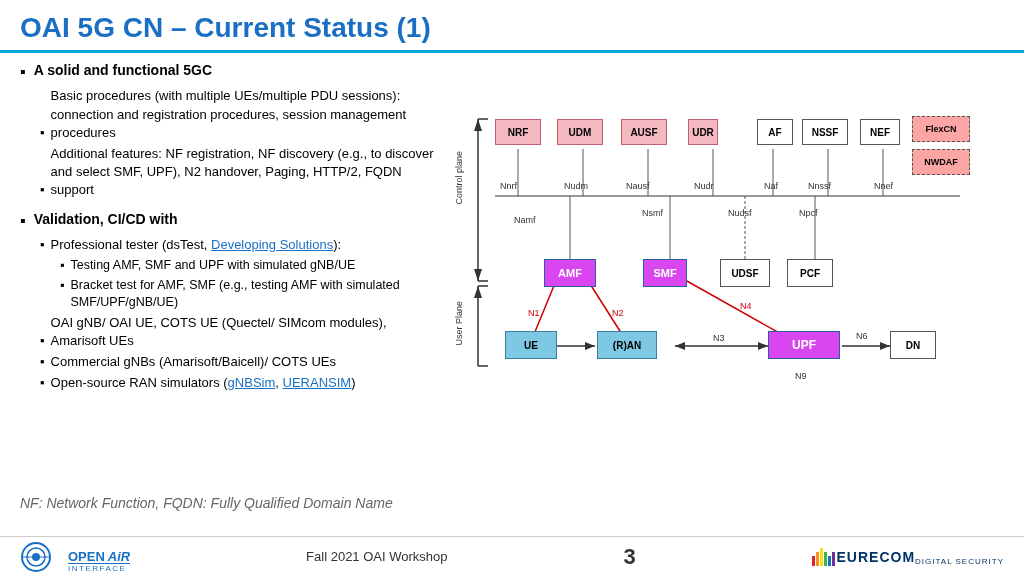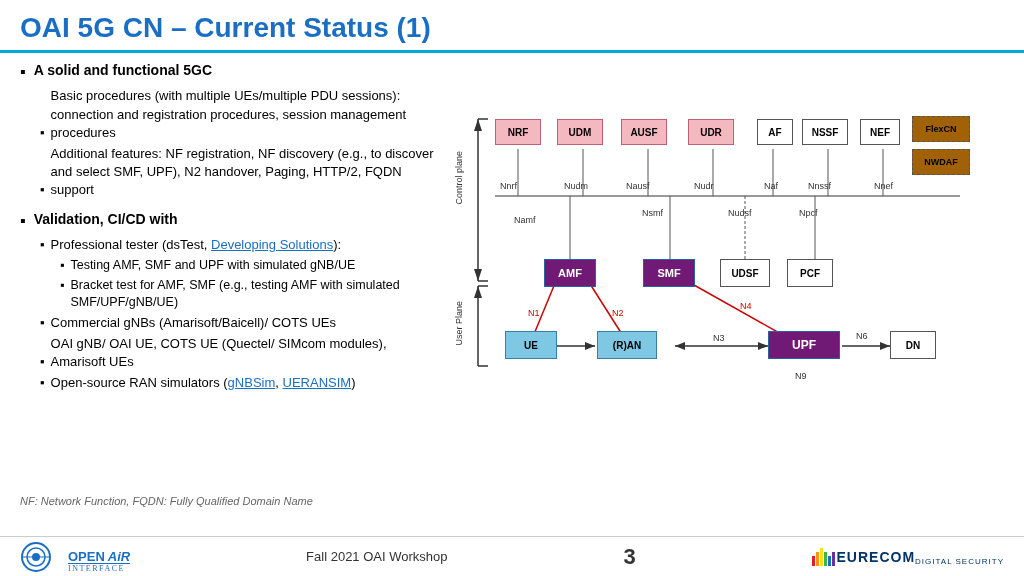--- a/index.html
+++ b/index.html
@@ -111,37 +111,37 @@
       font-weight: bold;
       padding: 2px 4px;
       background: #fff;
       display: flex;
       align-items: center;
       justify-content: center;
     }
 
     .nf-pink { background: #f4b8c1; border-color: #c06070; }
     .nf-blue { background: #7ec8e3; border-color: #3a7fa0; }
-    .nf-blue-dark { background: #701a75; border-color: #2a5fa0; color: #fff; }
+    .nf-blue-dark { background: #d946ef; border-color: #2a5fa0; color: #fff; }
     .nf-white { background: #fff; border-color: #555; }
-    .nf-dashed { background: #a16207; border: 1.5px dashed #555; }
+    .nf-dashed { background: #fca5a5; border: 1.5px dashed #555; }
 
     
     .diagram-svg {
       position: absolute;
       top: 0; left: 0;
       width: 540px;
       height: 340px;
       pointer-events: none;
     }
 
     
     .footer-note {
       padding: 2px 20px;
-      font-size: 11px;
+      font-size: 14px;
       color: #666;
       font-style: italic;
     }
 
     .footer-bar {
       position: absolute;
       bottom: 0;
       left: 0;
       right: 0;
       height: 40px;
@@ -227,25 +227,25 @@
         <span>Professional tester (dsTest, <a href="#">Developing Solutions</a>):</span>
       </div>
       <div class="bullet-subsub">
         <span>Testing AMF, SMF and UPF with simulated gNB/UE</span>
       </div>
       <div class="bullet-subsub">
         <span>Bracket test for AMF, SMF (e.g., testing AMF with simulated SMF/UPF/gNB/UE)</span>
       </div>
 
       <div class="bullet-sub">
+        <span>OAI gNB/ OAI UE, COTS UE (Quectel/ SIMcom modules), Amarisoft UEs</span>
+      </div>
+
+      <div class="bullet-sub">
         <span>Commercial gNBs (Amarisoft/Baicell)/ COTS UEs</span>
-      </div>
-
-      <div class="bullet-sub">
-        <span>OAI gNB/ OAI UE, COTS UE (Quectel/ SIMcom modules), Amarisoft UEs</span>
       </div>
 
       <div class="bullet-sub">
         <span>Open-source RAN simulators (<a href="#">gNBSim</a>, <a href="#">UERANSIM</a>)</span>
       </div>
     </div>
 
   </div>
 
   <div class="right-col">
@@ -327,35 +327,35 @@
 
       <div style="position:absolute; left:4px; top:90px; writing-mode:vertical-rl; transform:rotate(180deg); font-size:9px; color:#333;">Control plane</div>
       <div style="position:absolute; left:4px; top:240px; writing-mode:vertical-rl; transform:rotate(180deg); font-size:9px; color:#333;">User Plane</div>
 
       <div class="nf-box nf-pink" style="left:45px; top:58px; width:46px; height:26px;">NRF</div>
 
       <div class="nf-box nf-pink" style="left:107px; top:58px; width:46px; height:26px;">UDM</div>
 
       <div class="nf-box nf-pink" style="left:171px; top:58px; width:46px; height:26px;">AUSF</div>
 
-      <div class="nf-box nf-pink" style="left:238px; top:58px; width:46px; height:26px;">UDR</div>
+      <div class="nf-box nf-pink" style="left:238px; top:58px; width:30px; height:26px;">UDR</div>
 
       <div class="nf-box nf-white" style="left:307px; top:58px; width:36px; height:26px;">AF</div>
 
       <div class="nf-box nf-white" style="left:352px; top:58px; width:46px; height:26px;">NSSF</div>
 
       <div class="nf-box nf-white" style="left:410px; top:58px; width:40px; height:26px;">NEF</div>
 
       <div class="nf-box nf-dashed" style="left:462px; top:55px; width:58px; height:26px; font-size:9px;">FlexCN</div>
 
       <div class="nf-box nf-dashed" style="left:462px; top:88px; width:58px; height:26px; font-size:9px;">NWDAF</div>
 
       <div class="nf-box nf-blue-dark" style="left:94px; top:198px; width:52px; height:28px; font-size:11px;">AMF</div>
 
-      <div class="nf-box nf-blue-dark" style="left:193px; top:198px; width:52px; height:28px; font-size:11px;">SMF</div>
+      <div class="nf-box nf-blue-dark" style="left:193px; top:198px; width:44px; height:28px; font-size:11px;">SMF</div>
 
       <div class="nf-box nf-white" style="left:270px; top:198px; width:50px; height:28px;">UDSF</div>
 
       <div class="nf-box nf-white" style="left:337px; top:198px; width:46px; height:28px;">PCF</div>
 
       <div class="nf-box nf-blue" style="left:55px; top:270px; width:52px; height:28px;">UE</div>
 
       <div class="nf-box nf-blue" style="left:147px; top:270px; width:60px; height:28px;">(R)AN</div>
 
       <div class="nf-box nf-blue-dark" style="left:318px; top:270px; width:72px; height:28px; font-size:12px;">UPF</div>
@@ -377,21 +377,21 @@
       <ellipse cx="16" cy="16" rx="14" ry="14" fill="none" stroke="#1a6fc4" stroke-width="2"></ellipse>
       <ellipse cx="16" cy="16" rx="9" ry="9" fill="none" stroke="#1a6fc4" stroke-width="1.5"></ellipse>
       <ellipse cx="16" cy="16" rx="4" ry="4" fill="#1a6fc4"></ellipse>
       <line x1="2" y1="16" x2="30" y2="16" stroke="#1a6fc4" stroke-width="1"></line>
     </svg>
     <div class="openair-logo">
       <div style="display:flex; align-items:baseline; gap:3px;">
         <span style="font-size:13px; font-weight:bold; color:#1a6fc4;">OPEN</span>
         <span style="font-size:13px; font-weight:bold; color:#1a6fc4; font-style:italic;">AiR</span>
       </div>
-      <div style="font-size:8px; color:#1a6fc4; letter-spacing:1.5px; border-top:1.5px solid #1a6fc4; padding-top:1px;font-family:Liberation Serif, serif;">INTERFACE</div>
+      <div style="font-size:8px; color:#1a6fc4; letter-spacing:1.5px; border-top:1.5px solid #1a6fc4; padding-top:1px;">INTERFACE</div>
     </div>
   </div>
 
   <div class="footer-center">Fall 2021 OAI Workshop</div>
 
   <div class="footer-page">3</div>
 
   <div class="eurecom-logo">
     <div style="display:flex; align-items:center; gap:2px;">
 

